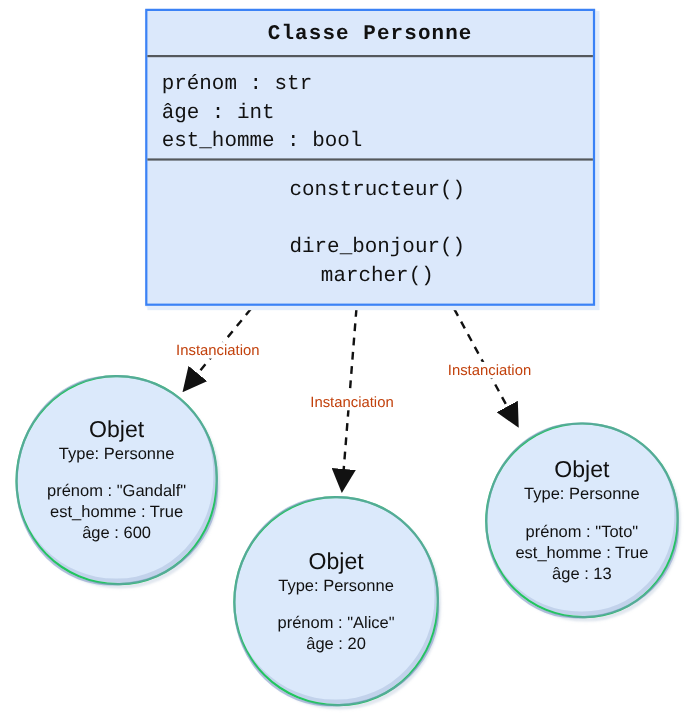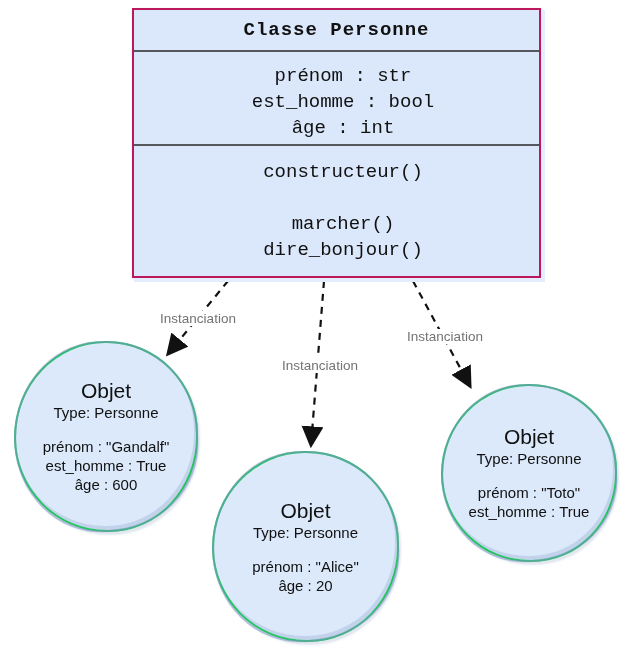--- a/index.html
+++ b/index.html
@@ -11,37 +11,36 @@
     font-family:"Liberation Sans", sans-serif;
     color:#111111;
   }
 
   
   .class-box{
     position:absolute;
     left:132px;top:8px;
     width:405px;height:266px;
     background:#dbe8fb;
-    border:2px solid #be185d;
+    border:2px solid #3b82f6;
     box-shadow:3px 3px 0 1px #e3edfb, 1px 1px 2px rgba(110,140,190,.45);
     font-family:"Liberation Mono","DejaVu Sans Mono",monospace;
   }
   .class-title{
     height:40px;
     display:flex;align-items:center;justify-content:center;
     font-weight:bold;
     font-size:19px;
     letter-spacing:1px;
   }
   .class-attrs{
     border-top:2px solid #54585c;
     height:94px;
     padding:11px 0 0 13px;
     box-sizing:border-box;
-    text-align:center;
   }
   .class-methods{
     border-top:2px solid #54585c;
     height:126px;
     padding:13px 0 0 13px;
     box-sizing:border-box;
     text-align:center;
   }
   .code-line{
     font-size:19px;
@@ -54,21 +53,21 @@
   #arrows{position:absolute;left:0;top:0;width:630px;height:660px;pointer-events:none;}
 
   .arrow-label{
     position:absolute;
     transform:translateX(-50%);
     font-size:13.5px;
     line-height:15px;
     background:#ffffff;
     padding:0 2px;
     white-space:nowrap;
-    color:#737373;
+    color:#c2410c;
   }
 
   
   .obj-circle{
     position:absolute;
     background:#dbe9fb;
     border:2px solid #22c55e;
     border-radius:50% 50% 49% 51% / 51% 49% 50% 50%;
     box-shadow:inset -2px -4px 0 rgba(135,158,200,.30), 2px 3px 2px rgba(170,185,210,.35);
     display:flex;align-items:center;justify-content:center;
@@ -102,28 +101,28 @@
     </defs>
     <path d="M228,281 L168,354" stroke="#111111" stroke-width="2.2" fill="none" stroke-dasharray="7 6" marker-end="url(#ah)"></path>
     <path d="M324,281 L311,445" stroke="#111111" stroke-width="2.2" fill="none" stroke-dasharray="7 6" marker-end="url(#ah)"></path>
     <path d="M413,281 L470,386" stroke="#111111" stroke-width="2.2" fill="none" stroke-dasharray="7 6" marker-end="url(#ah)"></path>
   </svg>
 
   <div class="class-box">
     <div class="class-title">Classe Personne</div>
     <div class="class-attrs">
       <div class="code-line">prénom : str</div>
+      <div class="code-line">âge : int</div>
       <div class="code-line">est_homme : bool</div>
-      <div class="code-line">âge : int</div>
     </div>
     <div class="class-methods">
       <div class="code-line">constructeur()</div>
       <div class="code-line"></div>
+      <div class="code-line">dire_bonjour()</div>
       <div class="code-line">marcher()</div>
-      <div class="code-line">dire_bonjour()</div>
     </div>
   </div>
 
   <div class="arrow-label" style="left:198px;top:311px;">Instanciation</div>
   <div class="arrow-label" style="left:320px;top:358px;">Instanciation</div>
   <div class="arrow-label" style="left:445px;top:329px;">Instanciation</div>
 
   <div class="obj-circle" style="left:14px;top:341px;width:180px;height:187px;">
     <div class="obj-content">
       <div class="obj-title">Objet</div>
@@ -145,16 +144,17 @@
     </div>
   </div>
 
   <div class="obj-circle" style="left:441px;top:384px;width:172px;height:174px;">
     <div class="obj-content">
       <div class="obj-title">Objet</div>
       <div class="obj-type">Type: Personne</div>
       <div class="obj-gap"></div>
       <div class="obj-attr">prénom : "Toto"</div>
       <div class="obj-attr">est_homme : True</div>
+      <div class="obj-attr">âge : 13</div>
     </div>
   </div>
 
 </div>
 
 </body></html>

